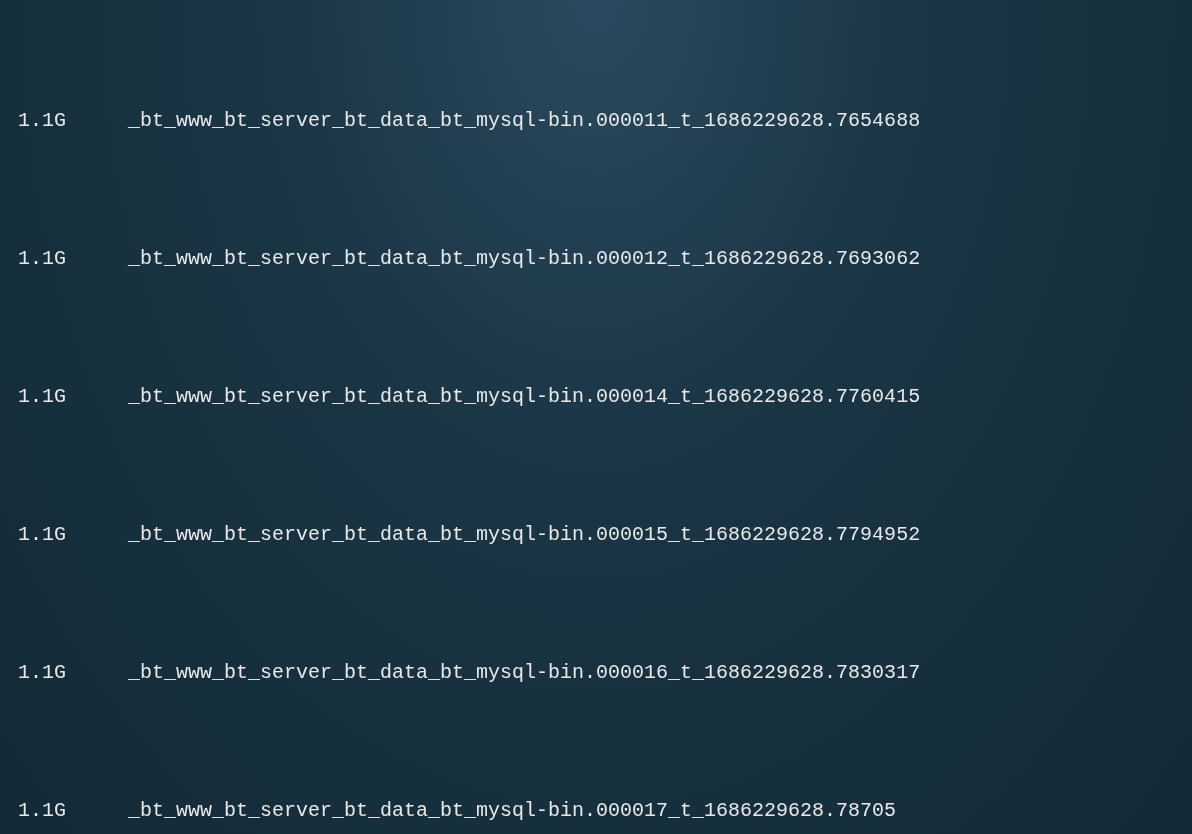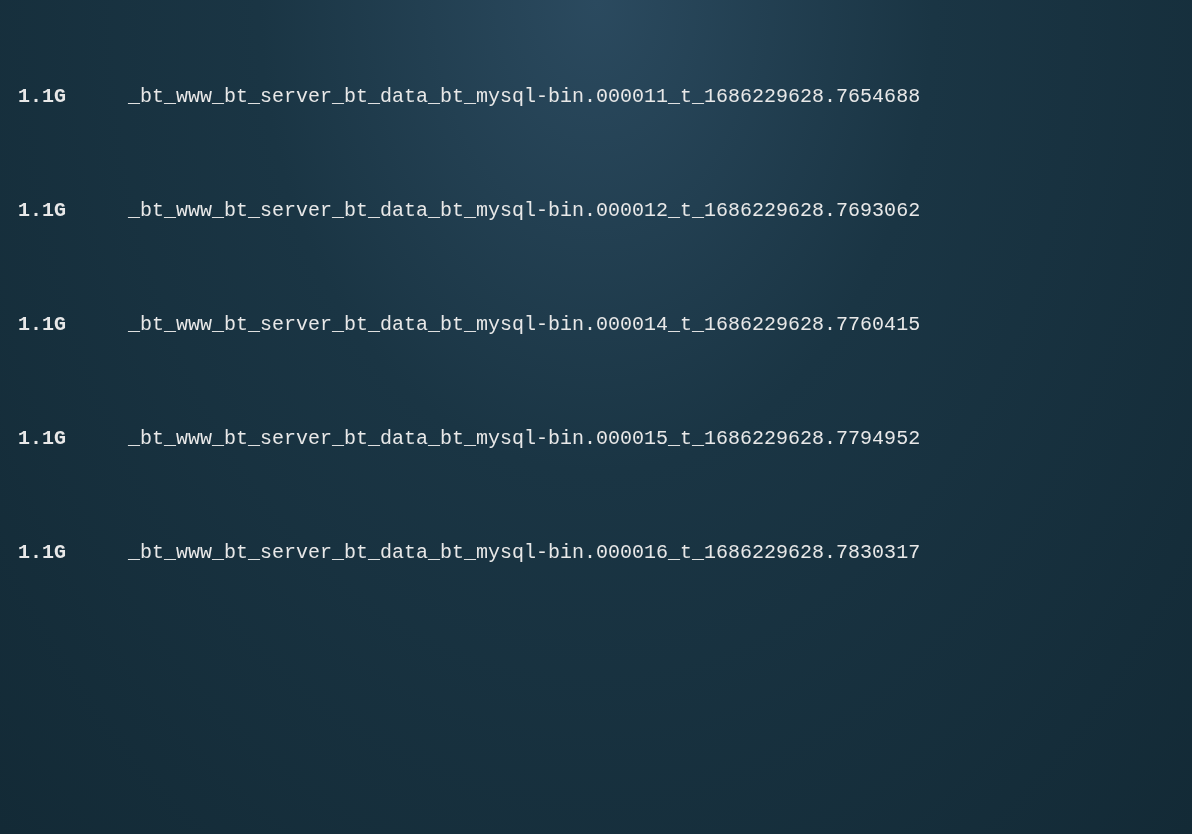--- a/index.html
+++ b/index.html
@@ -22,35 +22,36 @@
       white-space: pre;
       line-height: 1.9;
     }
     .line {
       display: block;
     }
     .size-col {
       display: inline-block;
       width: 110px;
       text-align: left;
-      font-weight: bold;
     }
     .filename-col {
       display: inline-block;
+      margin-top: 24px;
     }
   </style>
 </head>
 <body>
 
 <div class="terminal-output">
   <span class="line"><span class="size-col">1.1G</span><span class="filename-col">_bt_www_bt_server_bt_data_bt_mysql-bin.000011_t_1686229628.7654688</span></span>
   <span class="line"><span class="size-col">1.1G</span><span class="filename-col">_bt_www_bt_server_bt_data_bt_mysql-bin.000012_t_1686229628.7693062</span></span>
   <span class="line"><span class="size-col">1.1G</span><span class="filename-col">_bt_www_bt_server_bt_data_bt_mysql-bin.000014_t_1686229628.7760415</span></span>
   <span class="line"><span class="size-col">1.1G</span><span class="filename-col">_bt_www_bt_server_bt_data_bt_mysql-bin.000015_t_1686229628.7794952</span></span>
   <span class="line"><span class="size-col">1.1G</span><span class="filename-col">_bt_www_bt_server_bt_data_bt_mysql-bin.000016_t_1686229628.7830317</span></span>
+  <span class="line"><span class="size-col">1.1G</span><span class="filename-col">_bt_www_bt_server_bt_data_bt_mysql-bin.000017_t_1686229628.78705</span></span>
   
   
   
   
   
   
   
   
   
   

